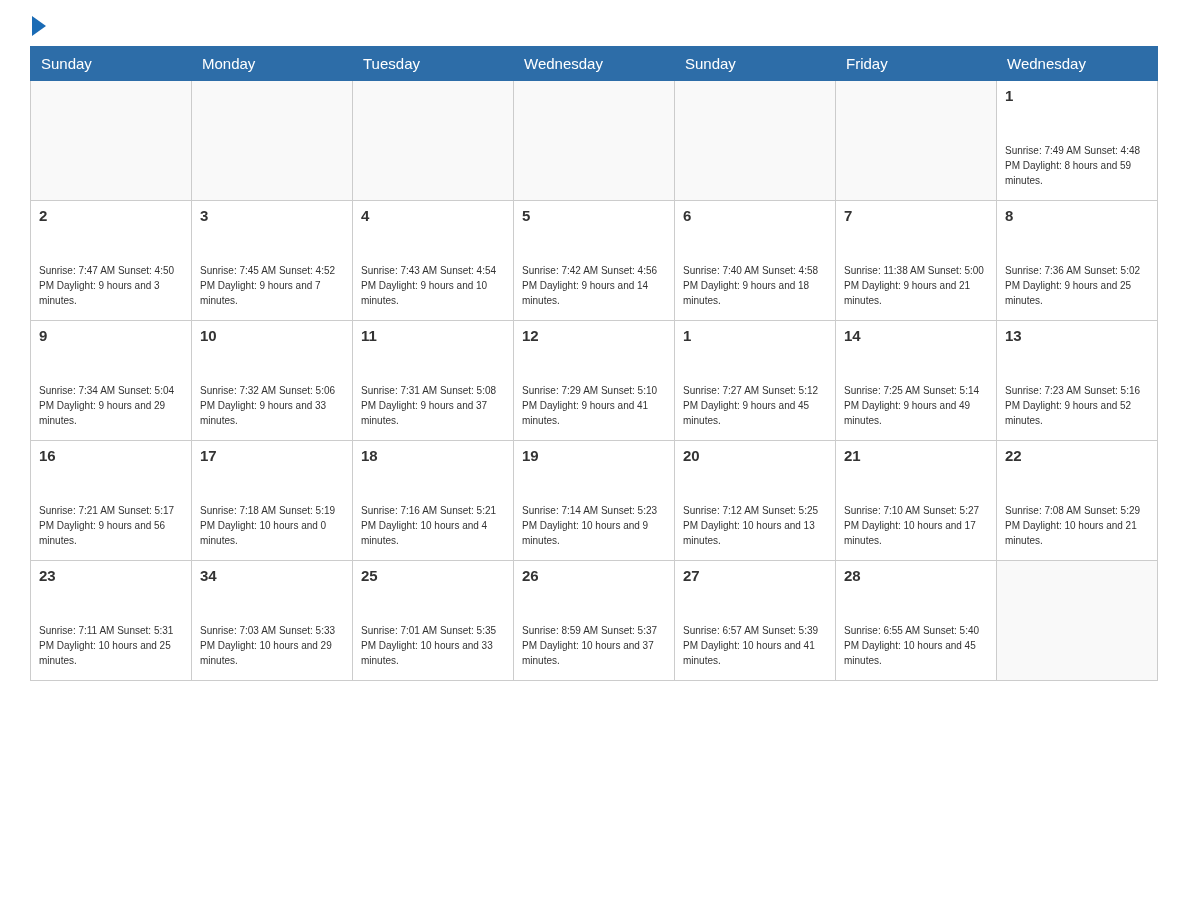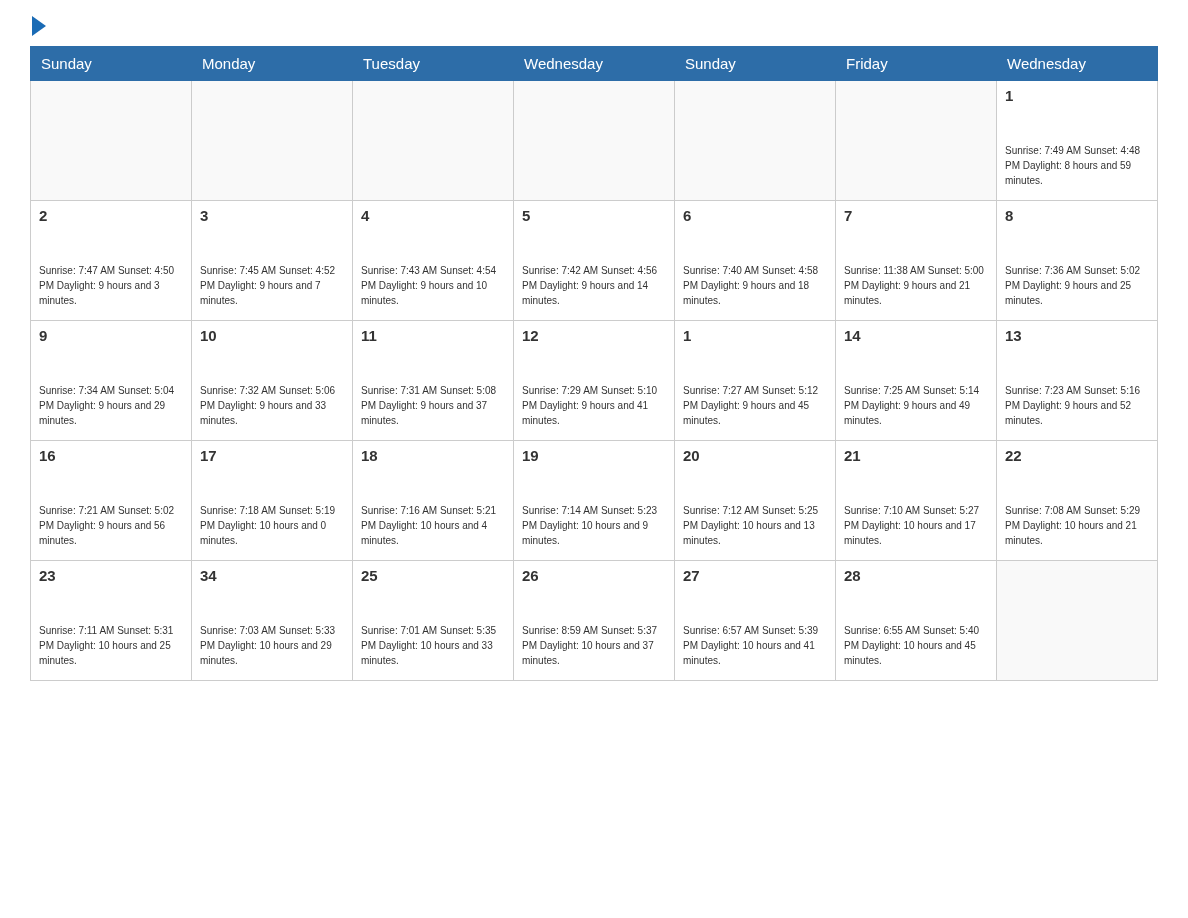--- a/index.html
+++ b/index.html
@@ -228,21 +228,21 @@
           <span class="day-number">13</span>
           <div class="day-info">Sunrise: 7:23 AM
 Sunset: 5:16 PM
 Daylight: 9 hours and 52 minutes.</div>
         </td>
       </tr>
       <tr>
         <td>
           <span class="day-number">16</span>
           <div class="day-info">Sunrise: 7:21 AM
-Sunset: 5:02 PM
+Sunset: 5:17 PM
 Daylight: 9 hours and 56 minutes.</div>
         </td>
         <td>
           <span class="day-number">17</span>
           <div class="day-info">Sunrise: 7:18 AM
 Sunset: 5:19 PM
 Daylight: 10 hours and 0 minutes.</div>
         </td>
         <td>
           <span class="day-number">18</span>

